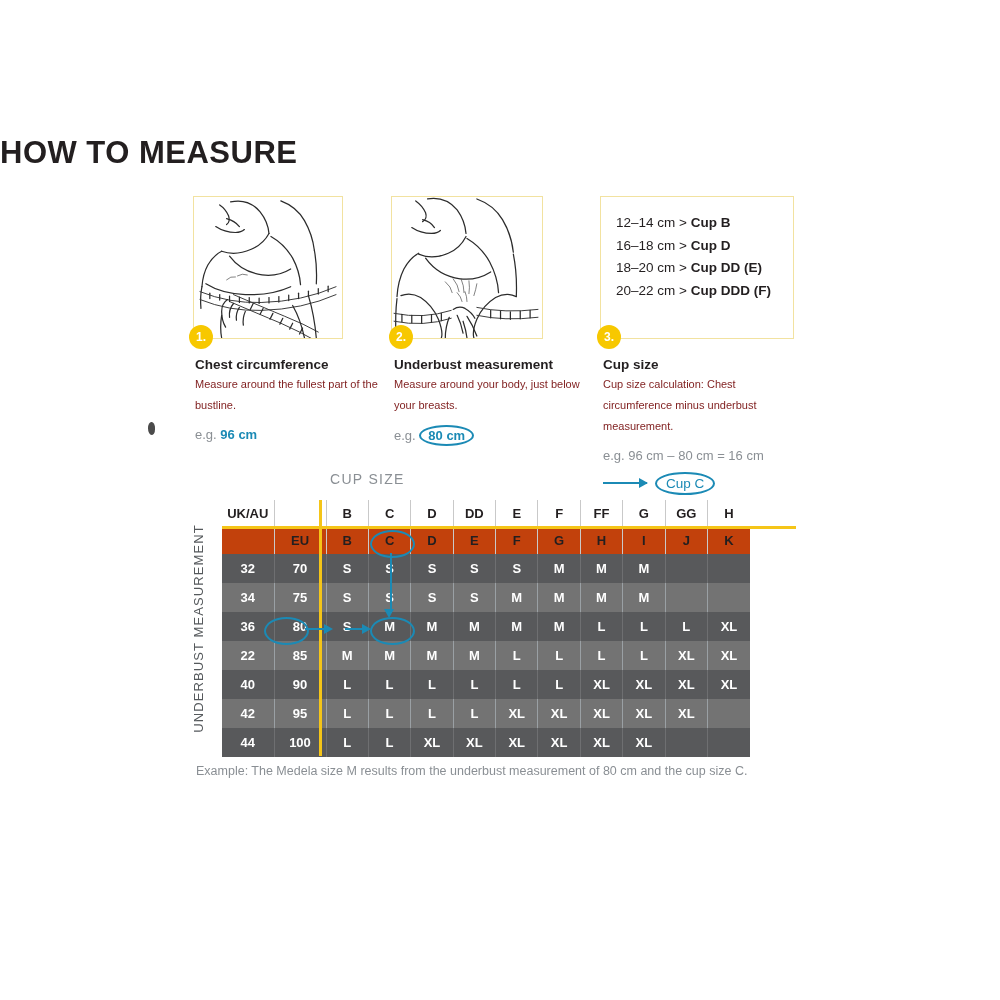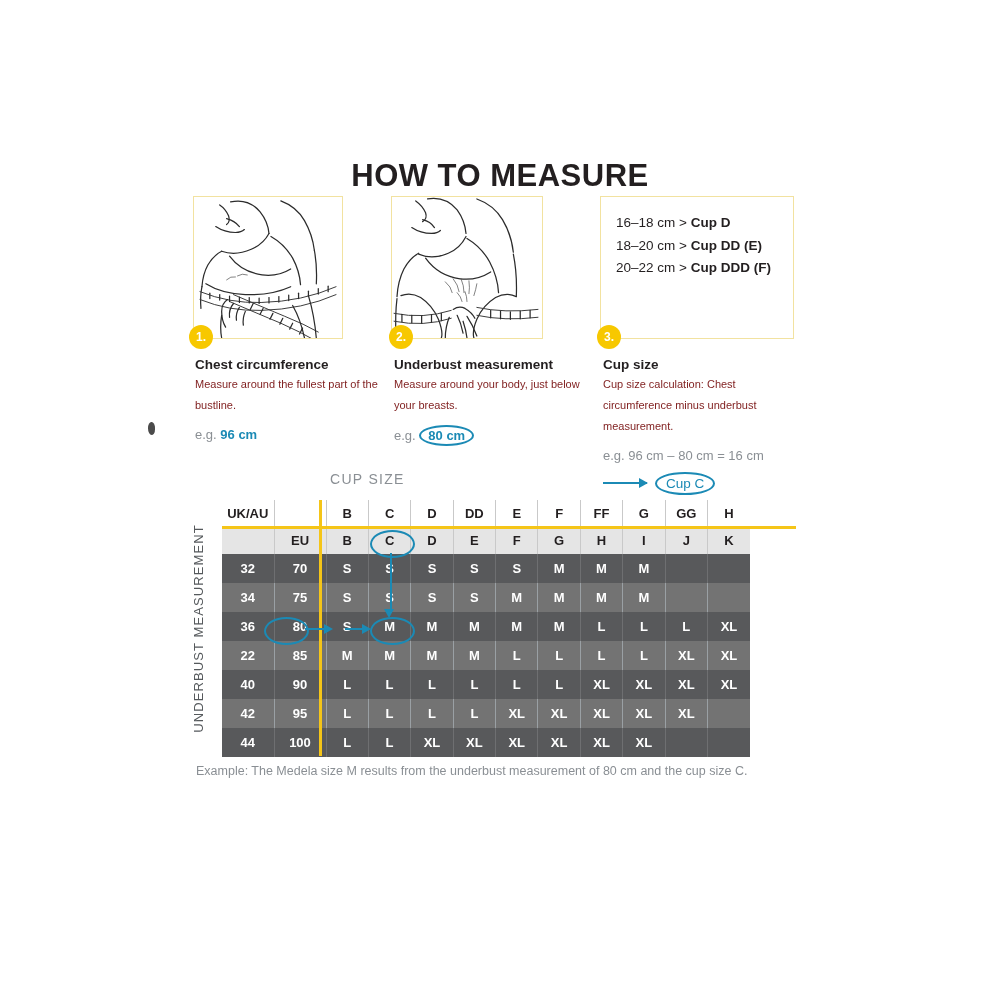--- a/index.html
+++ b/index.html
@@ -8,22 +8,21 @@
     background:#ffffff;
     font-family:"Liberation Sans", sans-serif;
     color:#231f20;
     position:relative;
     overflow:hidden;
   }
   #page{position:absolute;left:0;top:0;width:1000px;height:1000px;}
 
   
   .title{
-    position:absolute;left:0;top:158px;width:1000px;
-    text-align:center;
+    position:absolute;left:0;top:135px;width:1000px;
     font-size:31px;font-weight:bold;letter-spacing:0.5px;
     color:#231f20;
   }
 
   
   .stepbox{
     position:absolute;
     border:1.5px solid #f2e2a0;
     background:#ffffff;
     box-sizing:border-box;
@@ -120,21 +119,21 @@
   #table{position:absolute;left:222px;top:500px;width:528px;height:256px;}
   table{border-collapse:collapse;width:100%;height:100%;table-layout:fixed;}
   td{
     text-align:center;vertical-align:middle;
     font-size:13px;font-weight:bold;
     border-left:1px solid #d8d8d8;
     box-sizing:border-box;
   }
   tr.hdr td{background:#ffffff;color:#231f20;height:27px;border-left:1px solid #c9c9c9;}
   tr.hdr td.first{border-left:none;}
-  tr.hdr2 td{background:#e5e5e5;color:#231f20;height:27px;border-left:1px solid #c9c9c9;}
+  tr.hdr2 td{background:#c2410c;color:#231f20;height:27px;border-left:1px solid #c9c9c9;}
   tr.hdr2 td.first{border-left:none;}
 
   tr.dark td{background:#58595b;color:#ffffff;height:29px;border-left:1px solid #6e6f71;}
   tr.light td{background:#737373;color:#ffffff;height:29px;border-left:1px solid #9aa0a4;}
   tr.dark td.first,tr.light td.first{border-left:none;}
   tr.dark td.empty, tr.light td.empty{color:transparent;}
 
   
   .yline-v{
     position:absolute;background:#f5c518;width:2.6px;
@@ -286,20 +285,24 @@
       <path d="M76 121 q6 9 10 20"></path>
       <path d="M72 126 q3 9 4 17"></path>
       <path d="M58 122 q-4 10 -4 21"></path>
     </svg>
   </div>
   <div class="badge" id="badge2">2.</div>
 
   <div class="stepbox" id="box3"></div>
   <div class="cuplist">
     <div class="cupline">
+      <span class="rng">12–14 cm &gt;</span>
+      <span class="cup">Cup B</span>
+    </div>
+    <div class="cupline">
       <span class="rng">16–18 cm &gt;</span>
       <span class="cup">Cup D</span>
     </div>
     <div class="cupline">
       <span class="rng">18–20 cm &gt;</span>
       <span class="cup">Cup DD (E)</span>
     </div>
     <div class="cupline">
       <span class="rng">20–22 cm &gt;</span>
       <span class="cup">Cup DDD (F)</span>

